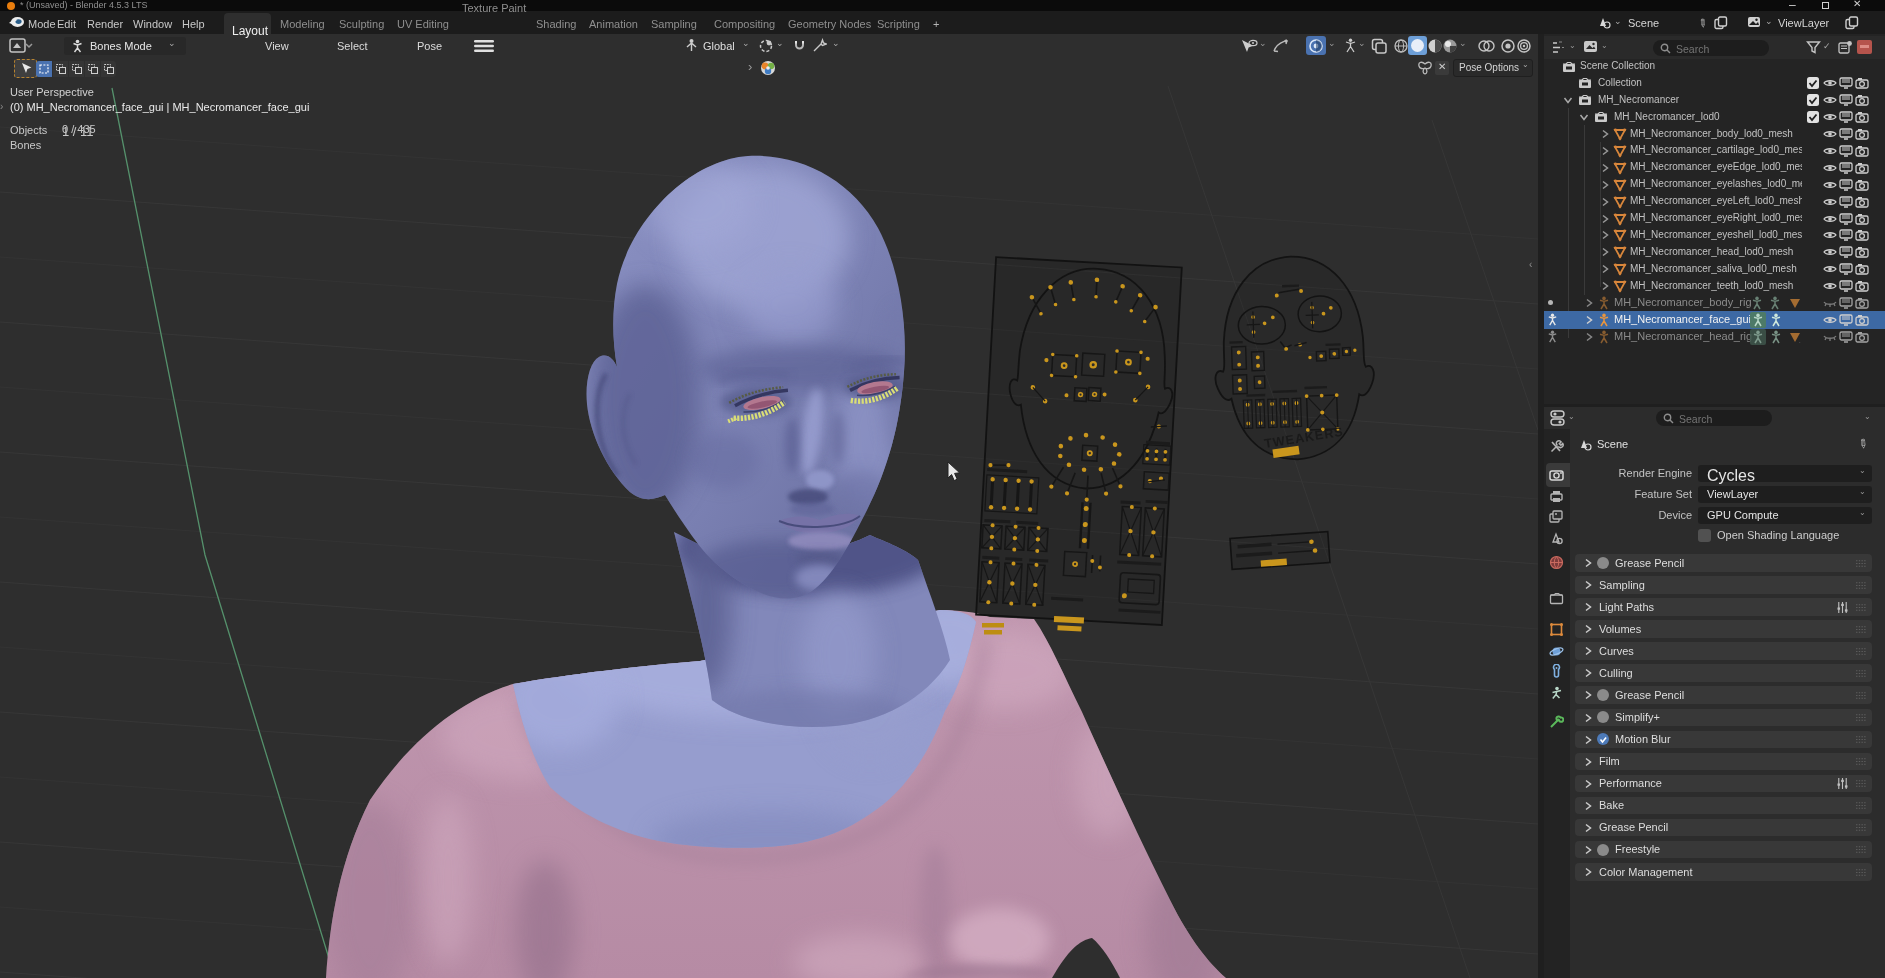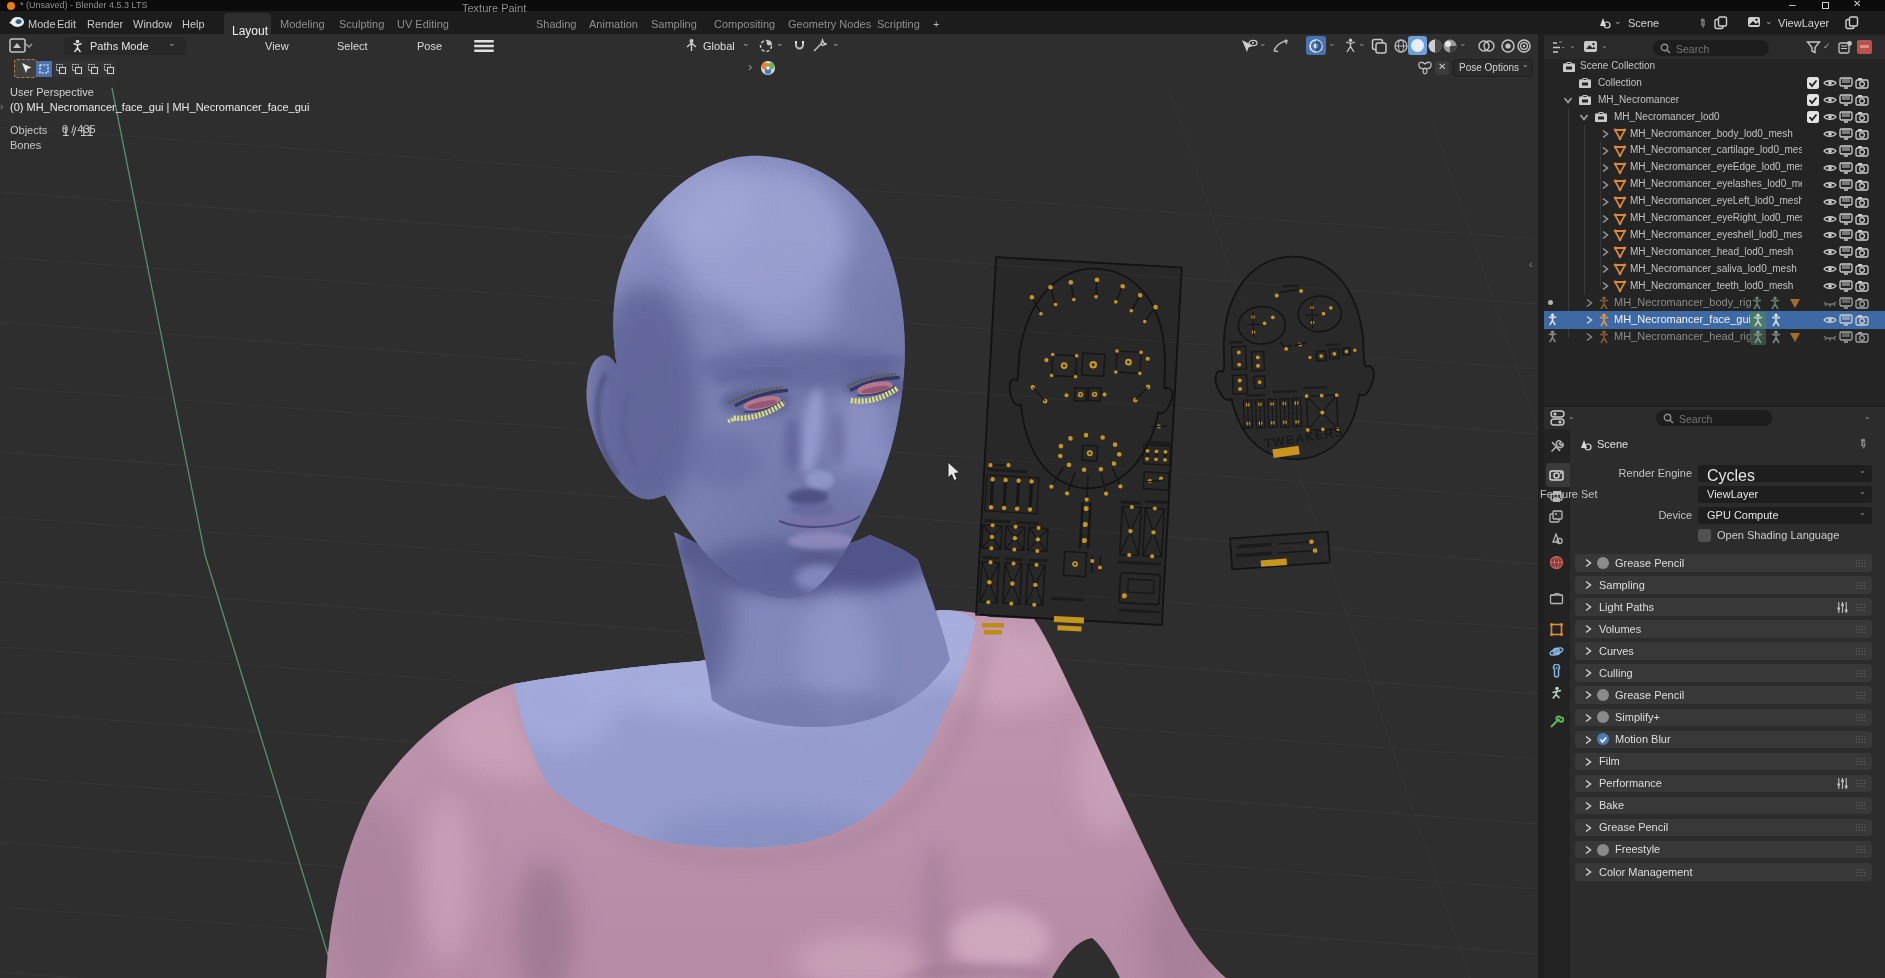--- a/index.html
+++ b/index.html
@@ -459,21 +459,21 @@
 <svg class="abs" style="left:9px;top:38px" width="24" height="16" viewBox="0 0 24 16">
 <rect x="1" y="1" width="15" height="13" rx="2" fill="none" stroke="#c4c4c4" stroke-width="1.5"></rect>
 <path d="M4 10 L8 5 L12 10 Z" fill="#c4c4c4"></path>
     <path d="M19 6 l3 3 l3 -3" stroke="#999" fill="none" stroke-width="1.5" transform="translate(-2,0)"></path>
 </svg>
 <div class="abs" style="left:64px;top:37px;width:122px;height:18px;background:#282828;border-radius:3px"></div>
 <svg class="abs" style="left:70px;top:39px" width="15" height="15" viewBox="0 0 15 15">
 <circle cx="7.5" cy="2.5" r="1.8" fill="#ddd"></circle>
     <path d="M7.5 5 L7.5 9 M7.5 6 L3.5 4.5 M7.5 6 L11.5 4.5 M7.5 9 L4.5 13 M7.5 9 L10.5 13" stroke="#ddd" stroke-width="1.4" fill="none"></path>
 </svg>
-<div class="t" style="left:90px;top:40px;font-size:11px;color:#e6e6e6">Paths Mode</div>
+<div class="t" style="left:90px;top:40px;font-size:11px;color:#e6e6e6">Bones Mode</div>
 <div class="t" style="left:168px;top:38px;font-size:9px;color:#aaa">⌄</div>
 <div class="t" style="left:265px;top:40px;font-size:11px;color:#dcdcdc">View</div>
 <div class="t" style="left:337px;top:40px;font-size:11px;color:#dcdcdc">Select</div>
 <div class="t" style="left:417px;top:40px;font-size:11px;color:#dcdcdc">Pose</div>
 <svg class="abs" style="left:474px;top:40px" width="20" height="12" viewBox="0 0 20 12">
 <rect x="0" y="0" width="20" height="2.6" rx="1.3" fill="#e0e0e0"></rect>
     <rect x="0" y="4.7" width="20" height="2.6" rx="1.3" fill="#e0e0e0"></rect>
     <rect x="0" y="9.4" width="20" height="2.6" rx="1.3" fill="#e0e0e0"></rect>
 </svg>
 <svg class="abs" style="left:684px;top:38px" width="15" height="15" viewBox="0 0 15 15">
@@ -1119,21 +1119,21 @@
 <svg class="abs" style="left:1577px;top:437px" width="16" height="15" viewBox="0 0 16 15">
 <path d="M4 11 L7 3 L10 11 Z" fill="#d8d8d8"></path>
     <circle cx="11" cy="10" r="3" fill="none" stroke="#d8d8d8" stroke-width="1.2"></circle>
 </svg>
 <div class="t" style="left:1597px;top:438px;font-size:11px;color:#e0e0e0">Scene</div>
 <div class="t" style="left:1858px;top:437px;font-size:12px;color:#b5b5b5;transform:rotate(40deg)">✎</div>
 <div class="t" style="left:1540px;top:467px;width:152px;text-align:right;font-size:11px;color:#c3c3c3">Render Engine</div>
 <div class="abs" style="left:1698px;top:465px;width:174px;height:17px;background:#1e1e1e;border-radius:3px"></div>
 <div class="t" style="left:1707px;top:467px;font-size:16px;color:#e5e5e5">Cycles</div>
 <div class="t" style="left:1859px;top:466px;font-size:8px;color:#999">⌄</div>
-<div class="t" style="left:1540px;top:488px;width:152px;text-align:left;font-size:11px;color:#c3c3c3">Feature Set</div>
+<div class="t" style="left:1540px;top:488px;width:152px;text-align:right;font-size:11px;color:#c3c3c3">Feature Set</div>
 <div class="abs" style="left:1698px;top:486px;width:174px;height:17px;background:#1e1e1e;border-radius:3px"></div>
 <div class="t" style="left:1707px;top:488px;font-size:11px;color:#e5e5e5">ViewLayer</div>
 <div class="t" style="left:1859px;top:487px;font-size:8px;color:#999">⌄</div>
 <div class="t" style="left:1540px;top:508.5px;width:152px;text-align:right;font-size:11px;color:#c3c3c3">Device</div>
 <div class="abs" style="left:1698px;top:506.5px;width:174px;height:17px;background:#1e1e1e;border-radius:3px"></div>
 <div class="t" style="left:1707px;top:508.5px;font-size:11px;color:#e5e5e5">GPU Compute</div>
 <div class="t" style="left:1859px;top:507.5px;font-size:8px;color:#999">⌄</div>
 <div class="abs" style="left:1698px;top:529px;width:13px;height:13px;background:#515151;border-radius:3px"></div>
 <div class="t" style="left:1717px;top:529px;font-size:11px;color:#cdcdcd">Open Shading Language</div>
 <div class="abs" style="left:1575px;top:554.0px;width:297px;height:17.5px;background:#383838;border-radius:4px"></div>

